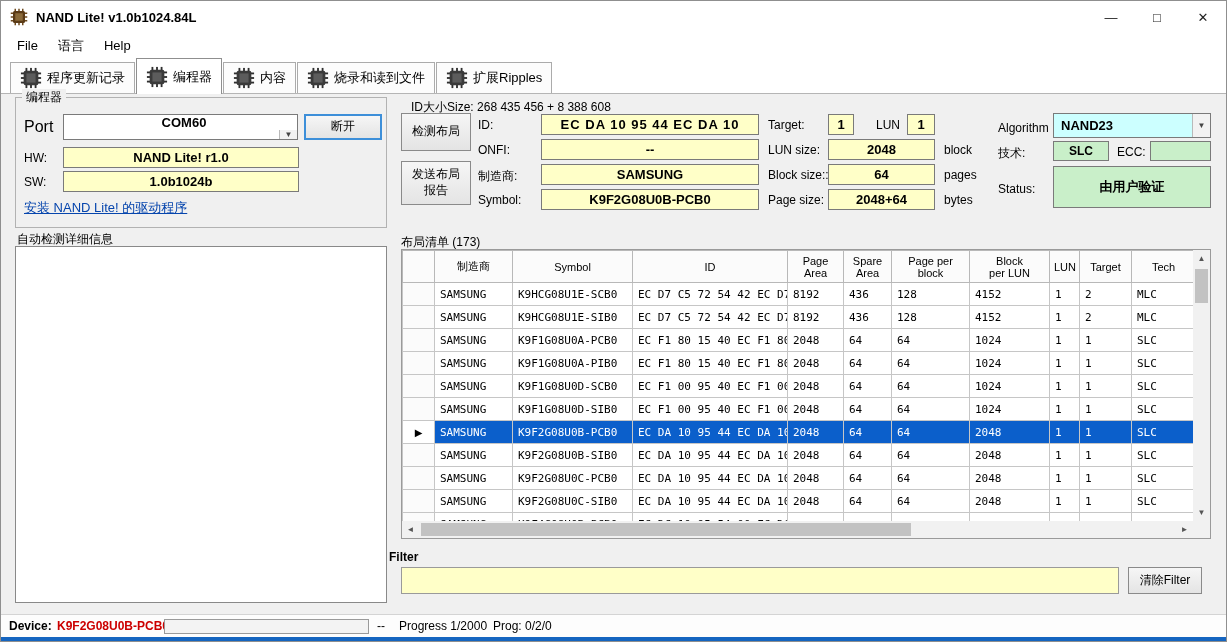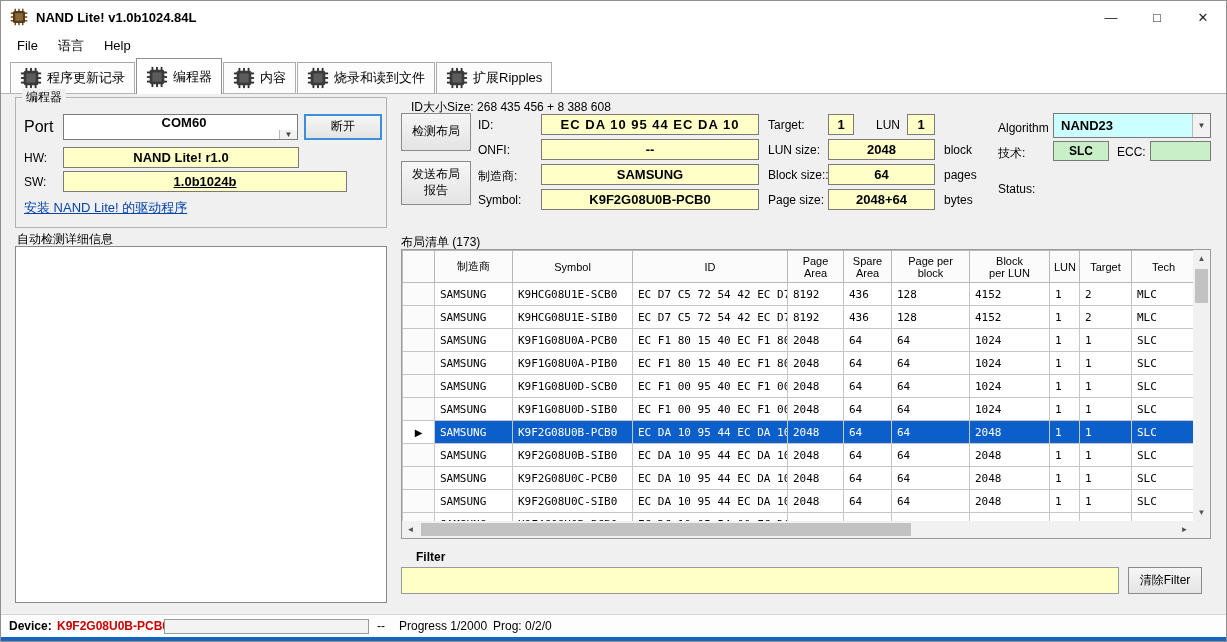--- a/index.html
+++ b/index.html
@@ -231,21 +231,21 @@
     <span class="grp-label" data-name="programmer-group-title">编程器</span>
     <span class="lbl" style="left:8px;top:20px;font-size:16px;" data-name="port-label">Port</span>
     <div class="combo" style="left:47px;top:16px;width:235px;height:26px;flex-direction:column;" data-name="port-combo">
       <span data-name="port-combo-value">COM60</span>
       <span class="arrow" data-name="chevron-down-icon">▼</span>
     </div>
     <div class="btn btn-default" style="left:288px;top:16px;width:78px;height:26px;" data-name="disconnect-button">断开</div>
     <span class="lbl" style="left:8px;top:53px;" data-name="hw-label">HW:</span>
     <div class="field" style="left:47px;top:49px;width:236px;height:21px;" data-name="hw-value-field">NAND Lite! r1.0</div>
     <span class="lbl" style="left:8px;top:77px;" data-name="sw-label">SW:</span>
-    <div class="field" style="left:47px;top:73px;width:284px;height:21px;text-decoration:underline;" data-name="sw-value-field">1.0b1024b</div>
+    <div class="field" style="left:47px;top:73px;width:236px;height:21px;" data-name="sw-value-field">1.0b1024b</div>
     <span class="link" style="left:8px;top:101px;" data-name="install-driver-link">安装 NAND Lite! 的驱动程序</span>
   </div>
 
   <span class="lbl" style="left:16px;top:230px;" data-name="auto-detect-label">自动检测详细信息</span>
   <div data-name="auto-detect-box"></div>
 
   <span class="lbl" style="left:410px;top:98px;">
     <span data-name="id-size-label">ID大小Size:</span>
     <span data-name="id-size-value">268 435 456  +  8 388 608</span>
   </span>
@@ -278,20 +278,21 @@
   <span class="lbl" style="left:997px;top:120px;" data-name="algorithm-label">Algorithm</span>
   <div class="combo" style="left:1052px;top:112px;width:158px;height:25px;background:var(--algorithm-cyan,#ccffff);" data-name="algorithm-combo">
     <span data-name="algorithm-combo-value">NAND23</span>
     <span class="arrow" data-name="chevron-down-icon">▼</span>
   </div>
   <span class="lbl" style="left:997px;top:144px;" data-name="tech-label">技术:</span>
   <div class="gfield" style="left:1052px;top:140px;width:56px;height:20px;" data-name="tech-value-field">SLC</div>
   <span class="lbl" style="left:1116px;top:144px;" data-name="ecc-label">ECC:</span>
   <div class="gfield" style="left:1149px;top:140px;width:61px;height:20px;" data-name="ecc-value-field"></div>
   <span class="lbl" style="left:997px;top:181px;" data-name="status-label">Status:</span>
+  <div class="gfield" style="left:1052px;top:165px;width:158px;height:42px;font-size:13px;" data-name="status-value-field">由用户验证</div>
 
   <span class="lbl" style="left:400px;top:233px;" data-name="layout-list-title">布局清单 (173)</span>
   <div data-name="layout-table-container">
     <div class="grid-area" data-name="layout-table-viewport">
       <table class="grid" data-name="layout-table">
         <colgroup>
           <col class="col-c0">
             <col class="col-c1">
             <col class="col-c2">
             <col class="col-c3">
@@ -475,21 +476,21 @@
       <div class="sb-arrow" style="bottom:0;" data-name="scroll-down-icon">▼</div>
     </div>
     <div class="hscroll" data-name="horizontal-scrollbar">
       <div class="sb-arrow" style="left:0;" data-name="scroll-left-icon">◄</div>
       <div class="hthumb" data-name="horizontal-scroll-thumb"></div>
       <div class="sb-arrow" style="right:0;" data-name="scroll-right-icon">►</div>
     </div>
     <div class="sb-corner" data-name="scrollbar-corner"></div>
   </div>
 
-  <span class="lbl" style="left:415px;top:549px;font-weight:bold;" data-name="filter-label">Filter</span>
+  <span class="lbl" style="left:388px;top:549px;font-weight:bold;" data-name="filter-label">Filter</span>
   <input type="text" data-name="filter-input" value="" style="">
   <div class="btn" style="left:1127px;top:566px;width:74px;height:27px;" data-name="clear-filter-button">清除Filter</div>
 
   <div data-name="statusbar">
     <span class="slbl" style="left:8px;font-weight:bold;" data-name="device-label">Device:</span>
     <span class="slbl" style="left:56px;font-weight:bold;color:var(--device-red,#cc0000);" data-name="device-value">K9F2G08U0B-PCB0</span>
     <div data-name="progress-bar"></div>
     <span class="slbl" style="left:376px;" data-name="status-separator">--</span>
     <span class="slbl" style="left:398px;" data-name="progress-text">Progress 1/2000</span>
     <span class="slbl" style="left:492px;" data-name="prog-counter-text">Prog: 0/2/0</span>

